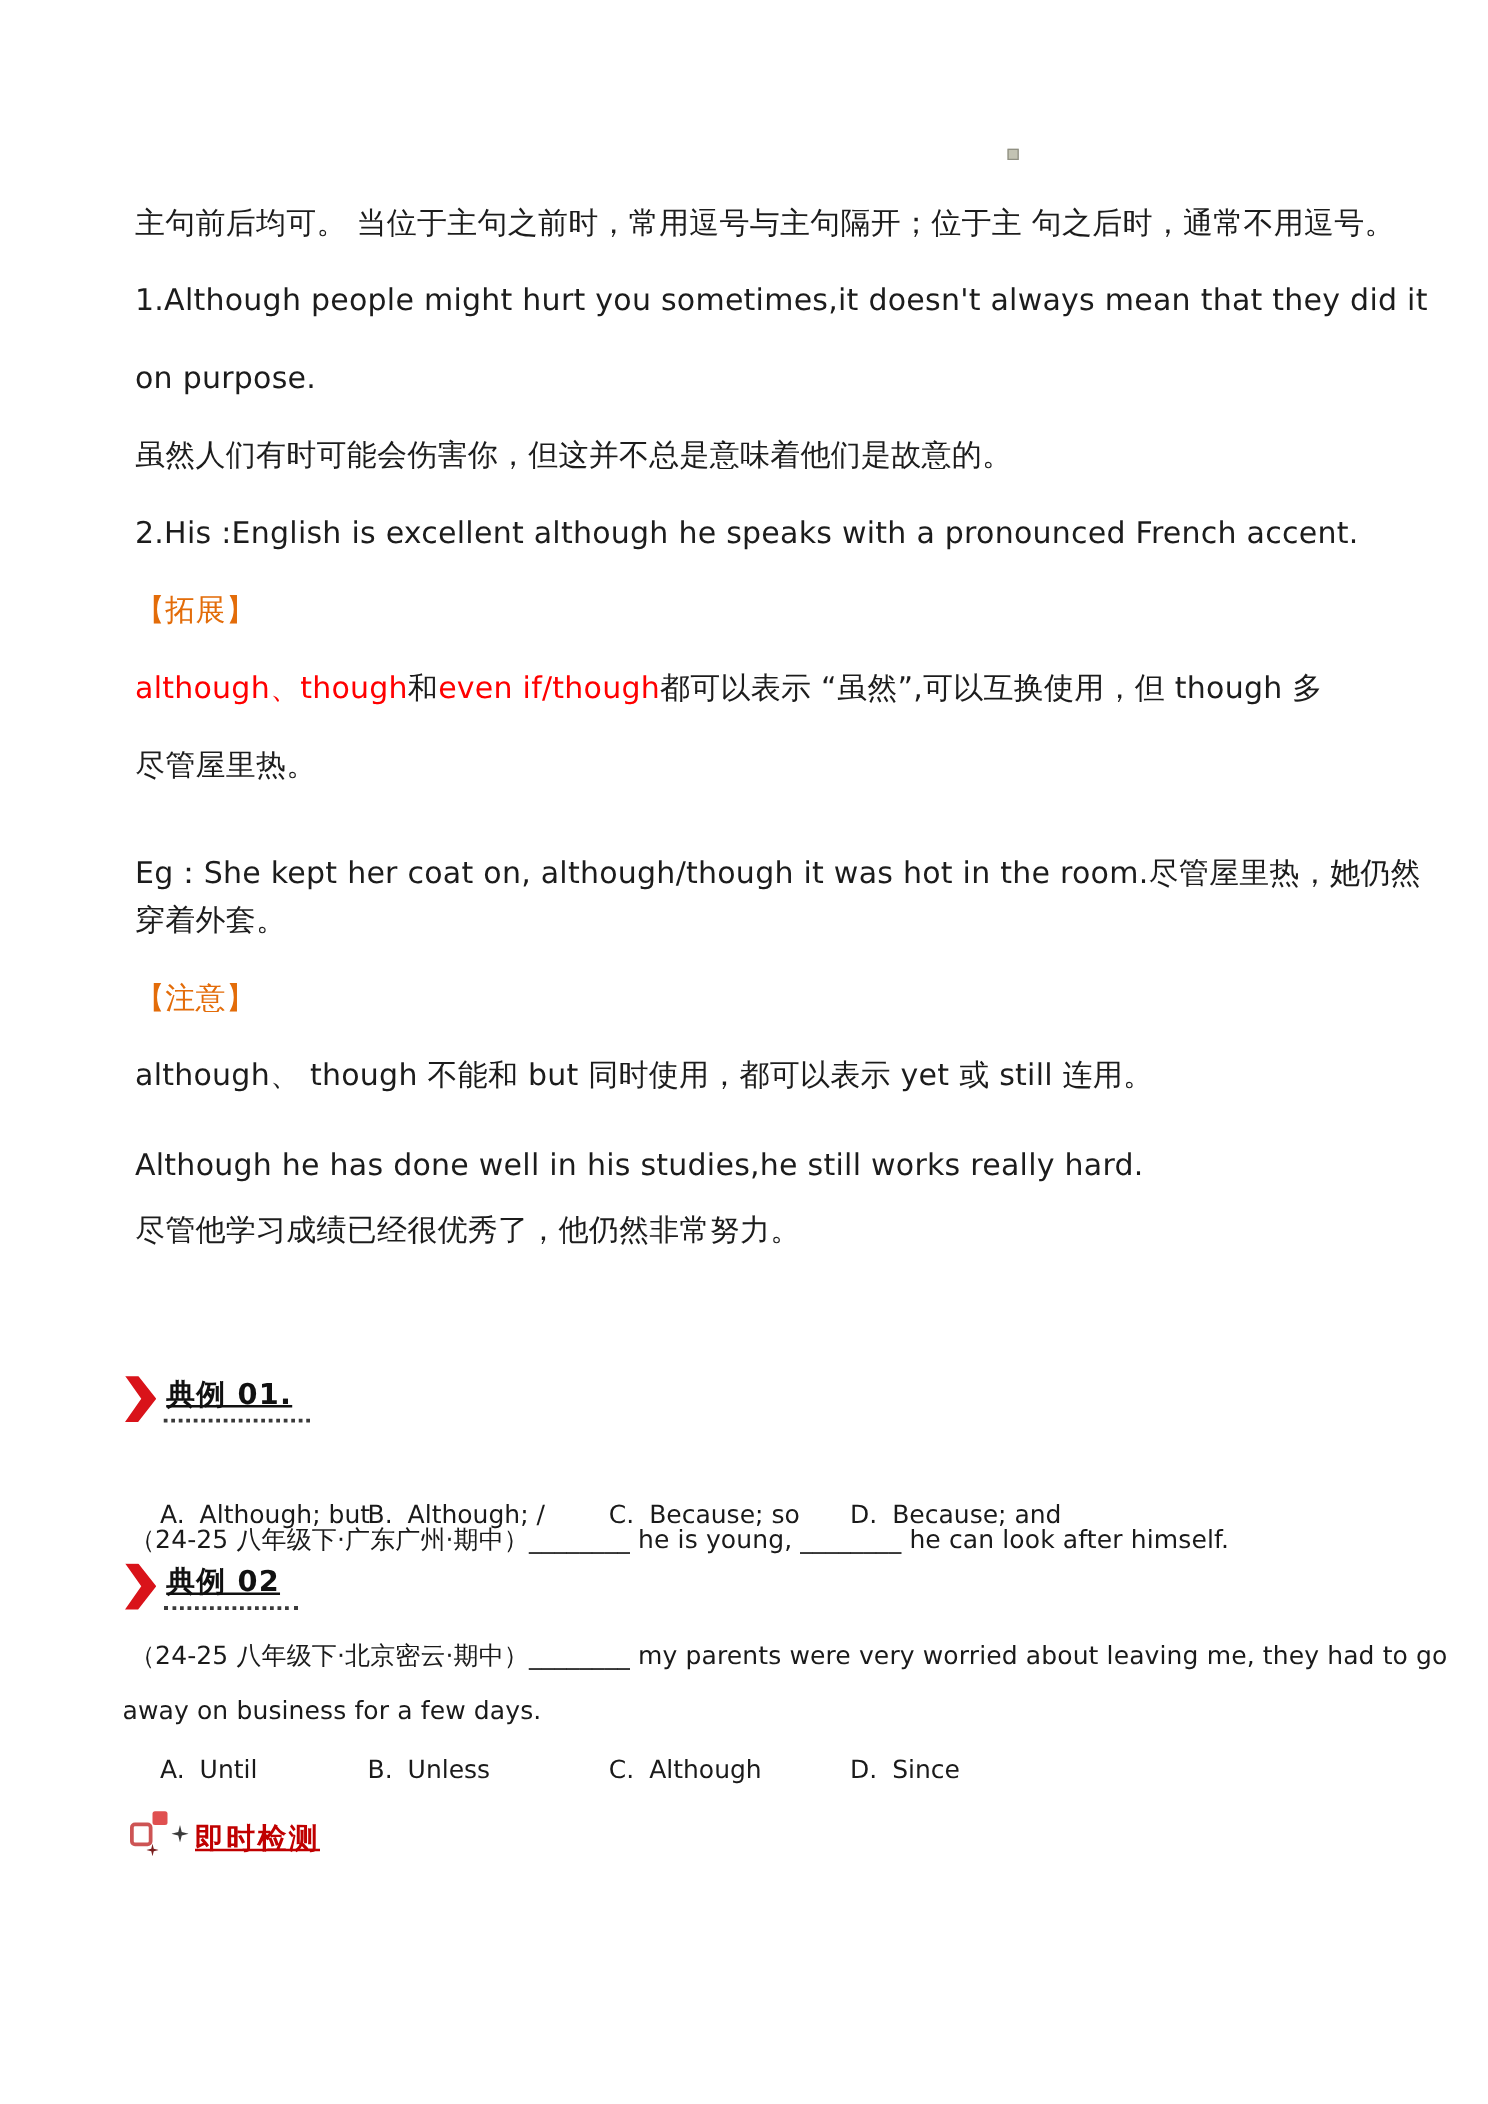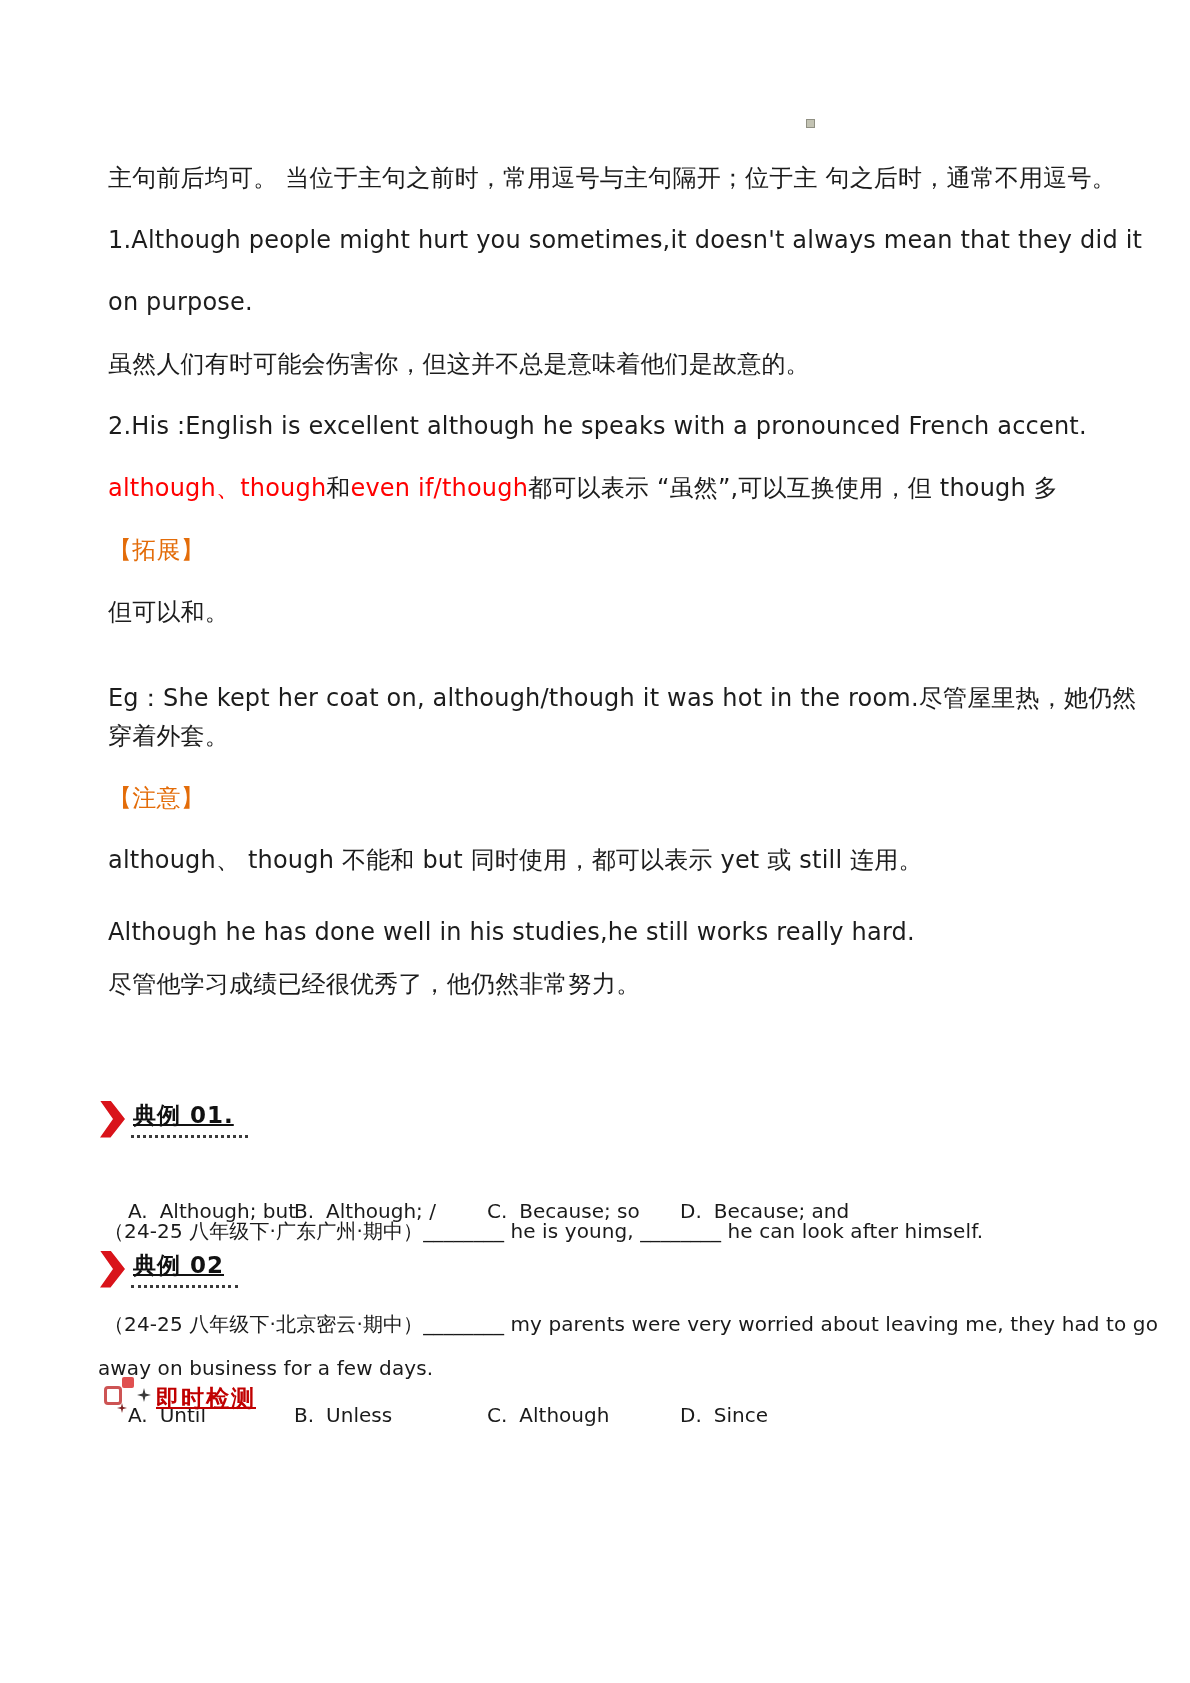--- a/index.html
+++ b/index.html
@@ -54,21 +54,21 @@
     position:absolute;left:104px;padding-left:24px;height:38px;
     display:flex;align-items:center;font-size:20px;color:#1a1a1a;white-space:nowrap;
   }
   .opts1{top:1192px;}
   .opts2{top:1396px;}
   .opt{display:inline-flex;width:193px;}
   .opt:first-child{width:166px;}
   .opt:last-child{width:auto;}
   .opt-letter{margin-right:12px;}
   
-  .check-row{position:absolute;left:104px;top:1376px;height:44px;display:flex;align-items:center;}
+  .check-row{position:absolute;left:104px;top:1448px;height:44px;display:flex;align-items:center;}
   .check-icon{position:relative;width:50px;height:42px;flex:0 0 auto;}
   .ci-outline{
     position:absolute;left:0;top:9px;width:12px;height:13px;
     border:3px solid #cd5454;border-radius:4px;
   }
   .ci-fill{
     position:absolute;left:18px;top:0;width:12px;height:11px;
     background:#e05050;border-radius:2px;
   }
   .ci-star1{
@@ -106,31 +106,31 @@
       </div>
       <div class="line">
         <span style="color: rgb(28, 28, 28);">on purpose.</span>
       </div>
       <div class="line">
         <span style="color: rgb(28, 28, 28);">虽然人们有时可能会伤害你，但这并不总是意味着他们是故意的。</span>
       </div>
       <div class="line">
         <span style="color: rgb(28, 28, 28);">2.His :English is excellent although he speaks with a pronounced French accent.</span>
       </div>
+      <div class="line hdr">
+        <span style="color: rgb(227, 108, 9);">【拓展】</span>
+      </div>
       <div class="line">
         <span style="color: rgb(255, 0, 0);">although、though</span>
         <span style="color: rgb(28, 28, 28);"> 和 </span>
         <span style="color: rgb(255, 0, 0);">even if/though</span>
         <span style="color: rgb(28, 28, 28);"> 都可以表示 “虽然”,可以互换使用，但 though 多</span>
       </div>
-      <div class="line hdr">
-        <span style="color: rgb(227, 108, 9);">【拓展】</span>
-      </div>
-      <div class="line">
-        <span style="color: rgb(28, 28, 28);">但可以和。</span>
+      <div class="line">
+        <span style="color: rgb(28, 28, 28);">尽管屋里热。</span>
       </div>
       <div class="line">
         <span style="color: rgb(28, 28, 28); margin-top: 48px;">Eg：She kept her coat on, although/though it was hot in the room.尽管屋里热，她仍然</span>
       </div>
       <div class="line">
         <span style="color: rgb(28, 28, 28);">穿着外套。</span>
       </div>
       <div class="line hdr">
         <span style="color: rgb(227, 108, 9);">【注意】</span>
       </div>

